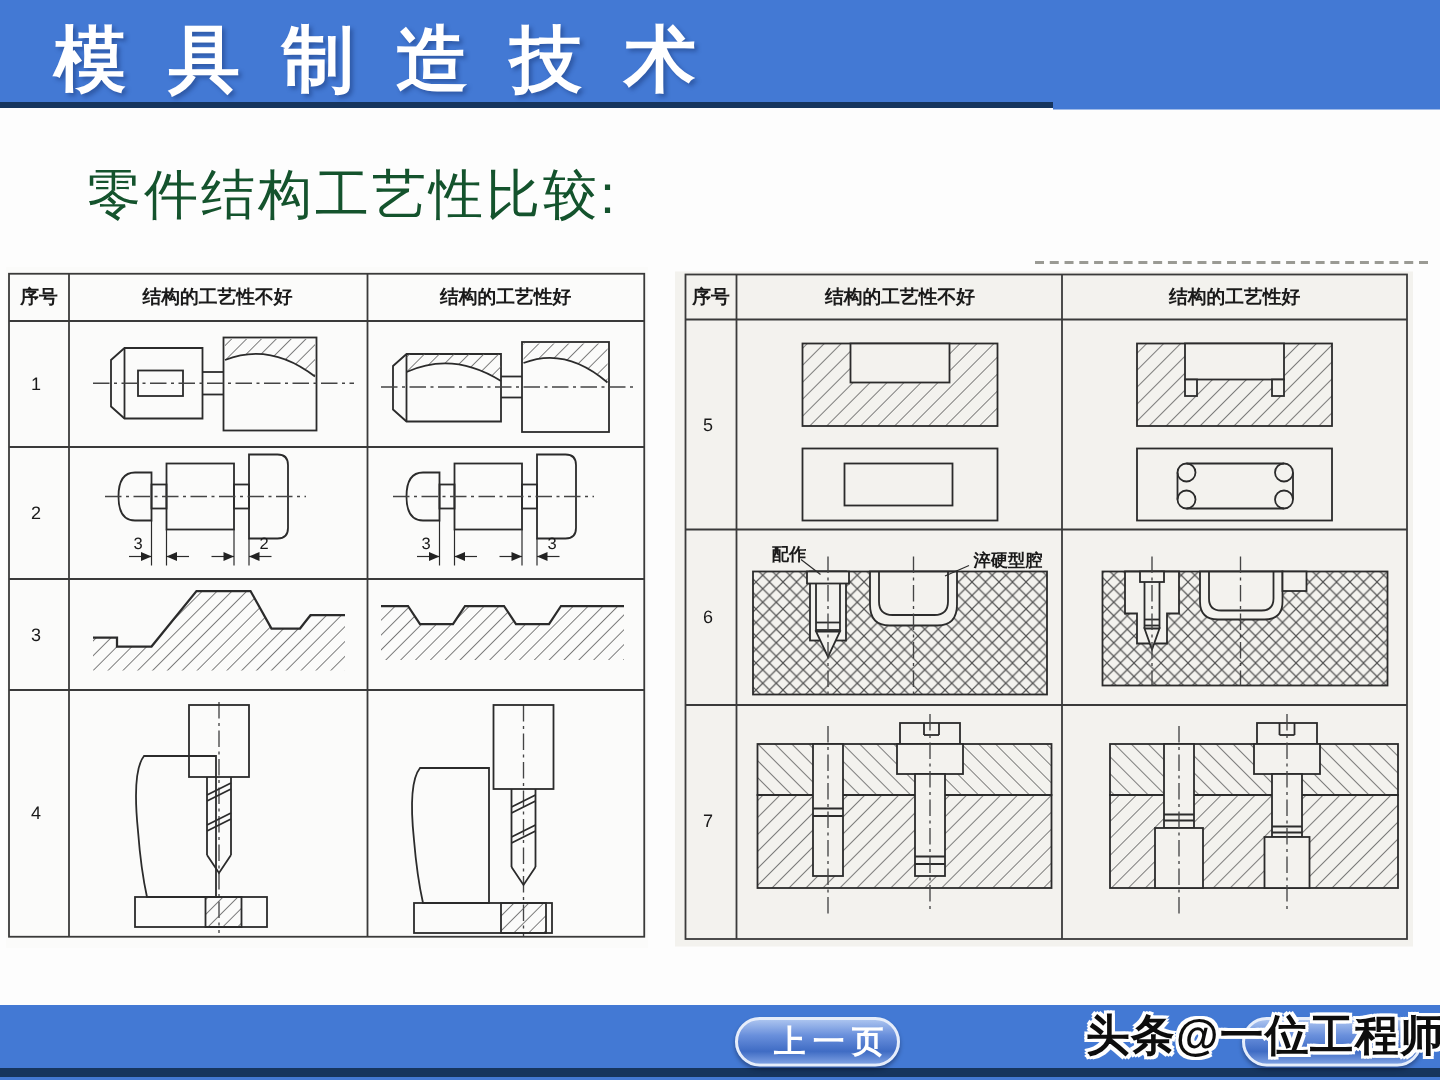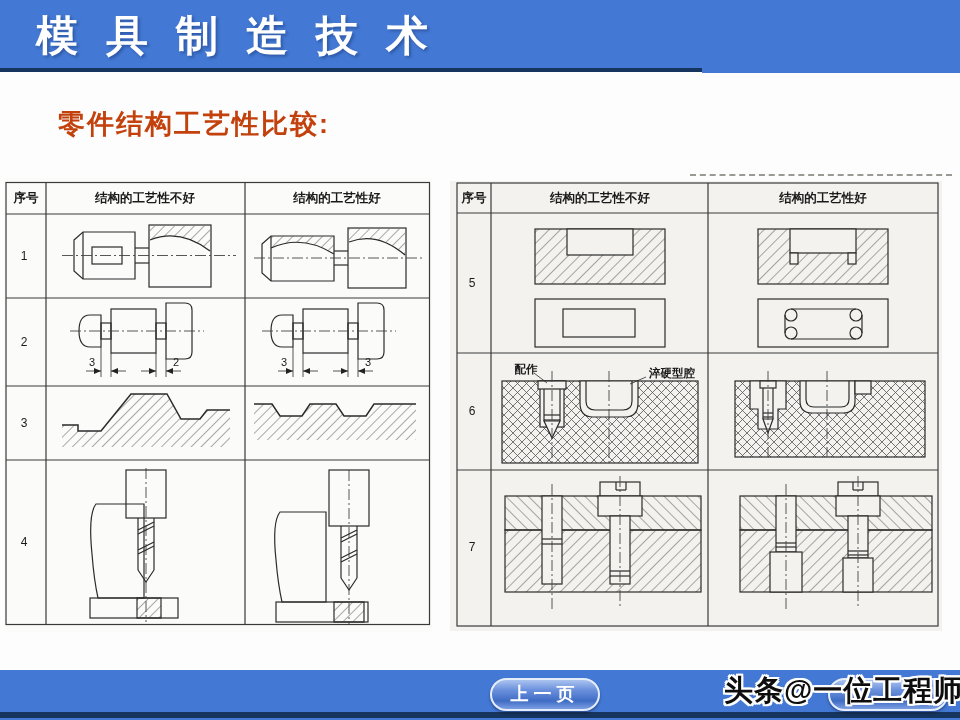--- a/index.html
+++ b/index.html
@@ -2,45 +2,45 @@
 <html><head>
 <meta charset="utf-8">
 <style>
   html,body{margin:0;padding:0;background:#888;}
   .slide{position:relative;width:960px;height:720px;background:#fdfdfd;overflow:hidden;
          font-family:"Liberation Sans","DejaVu Sans",sans-serif;}
   
   .banner{position:absolute;left:0;top:0;width:960px;height:68px;background:#4379d4;}
   .banner-ext{position:absolute;left:702px;top:0;width:258px;height:73px;background:#4379d4;}
   .banner-line{position:absolute;left:0;top:68px;width:702px;height:4px;background:#16355e;}
-  .banner-title{position:absolute;left:36px;top:8px;font-size:42px;font-weight:bold;color:#ffffff;
+  .banner-title{position:absolute;left:36px;top:8px;font-size:48px;font-weight:bold;color:#ffffff;
                 letter-spacing:28px;white-space:nowrap;text-shadow:2px 2px 3px rgba(10,30,80,.35);z-index:3;}
   
-  .heading{position:absolute;left:58px;top:106px;font-size:27px;font-weight:bold;color:#c2410c;letter-spacing:2px;}
+  .heading{position:absolute;left:58px;top:106px;font-size:36px;font-weight:normal;color:#14532d;letter-spacing:2px;}
   
   .fig-left{position:absolute;left:4px;top:178px;width:428px;height:454px;background:#fbfbfa;}
   .fig-right{position:absolute;left:450px;top:181px;width:492px;height:450px;background:#f3f2ee;}
   .artifact{position:absolute;left:690px;top:174px;width:262px;height:0;border-top:2px dashed #9a9a94;}
   svg text{fill:#1a1a1a;}
   svg .hdr{font-size:12.5px;font-weight:bold;}
   svg .num{font-size:12px;}
   svg .dim{font-size:11px;}
   svg .lbl{font-size:11.5px;font-weight:bold;}
   svg .ln{stroke:#2b2b2b;stroke-width:1.2;fill:none;}
   svg .grid{stroke:#3a3a3a;stroke-width:1.2;fill:none;}
   svg .cl{stroke:#444;stroke-width:.9;fill:none;stroke-dasharray:11 3 2 3;}
   svg .thin{stroke:#2b2b2b;stroke-width:.8;fill:none;}
   svg .arr{fill:#222;stroke:none;}
   
   .footer{position:absolute;left:0;top:670px;width:960px;height:50px;background:#4379d4;}
   .footer-line{position:absolute;left:0;top:712px;width:960px;height:6px;background:#16355e;}
   .btn{position:absolute;top:678px;height:33px;border-radius:17px;box-sizing:border-box;
        background:linear-gradient(180deg,#aac3ef 0%,#6a90dc 35%,#3f6cc4 72%,#7c9fe2 100%);
-       border:2px solid #e6edfa;color:#fff;font-weight:bold;font-size:18px;letter-spacing:5px;
-       text-align:center;line-height:27px;box-shadow:0 2px 3px rgba(0,0,20,.35);cursor:pointer;
+       border:2px solid #e6edfa;color:#fff;font-weight:bold;font-size:21px;letter-spacing:5px;
+       text-align:right;line-height:27px;box-shadow:0 2px 3px rgba(0,0,20,.35);cursor:pointer;
        font-family:"Liberation Sans","DejaVu Sans",sans-serif;padding:0 4px;}
   .btn-prev{left:490px;width:110px;}
   .btn-next{left:606px;width:98px;}
   .btn-exit{left:714px;width:106px;}
   .btn-last{left:828px;width:120px;}
   .watermark{position:absolute;left:724px;top:671px;font-size:29px;font-weight:bold;color:#0d0d0d;
              white-space:nowrap;z-index:9;letter-spacing:1px;
              text-shadow:-2px -2px 0 #fff,2px -2px 0 #fff,-2px 2px 0 #fff,2px 2px 0 #fff,0 2px 0 #fff,0 -2px 0 #fff,2px 0 0 #fff,-2px 0 0 #fff;}
 </style>
 </head>

